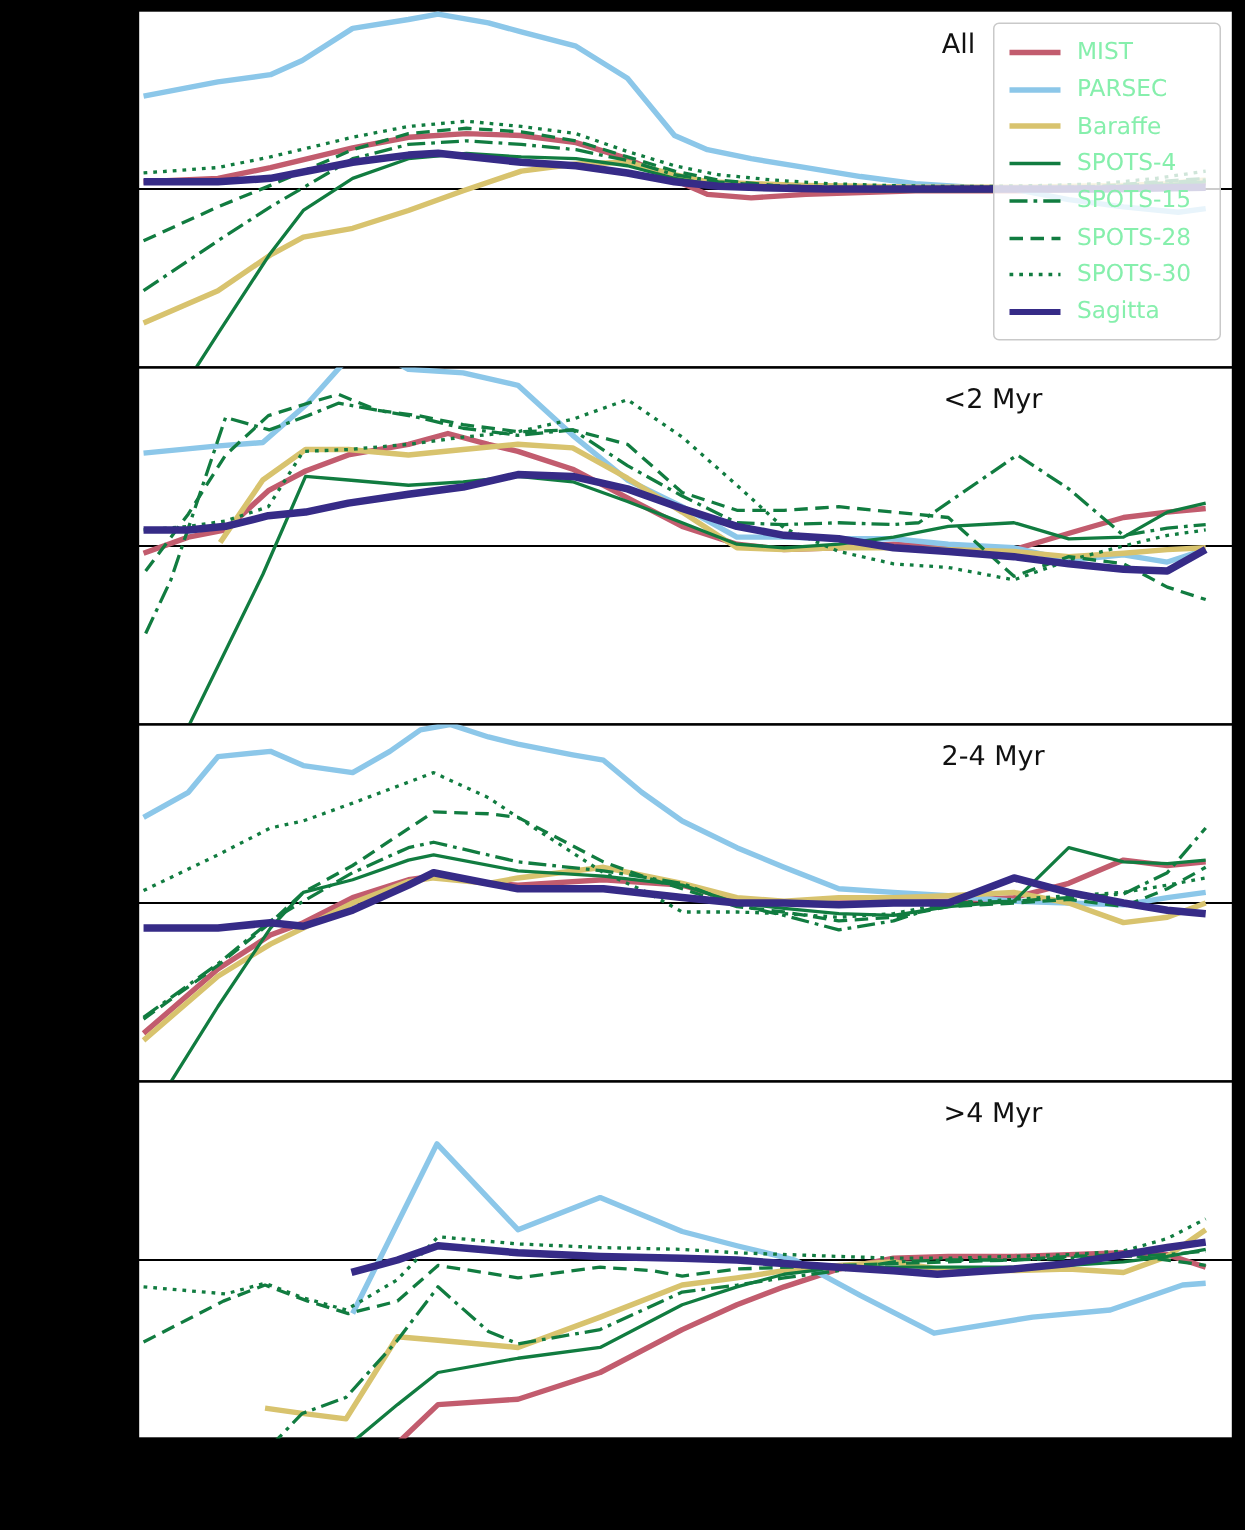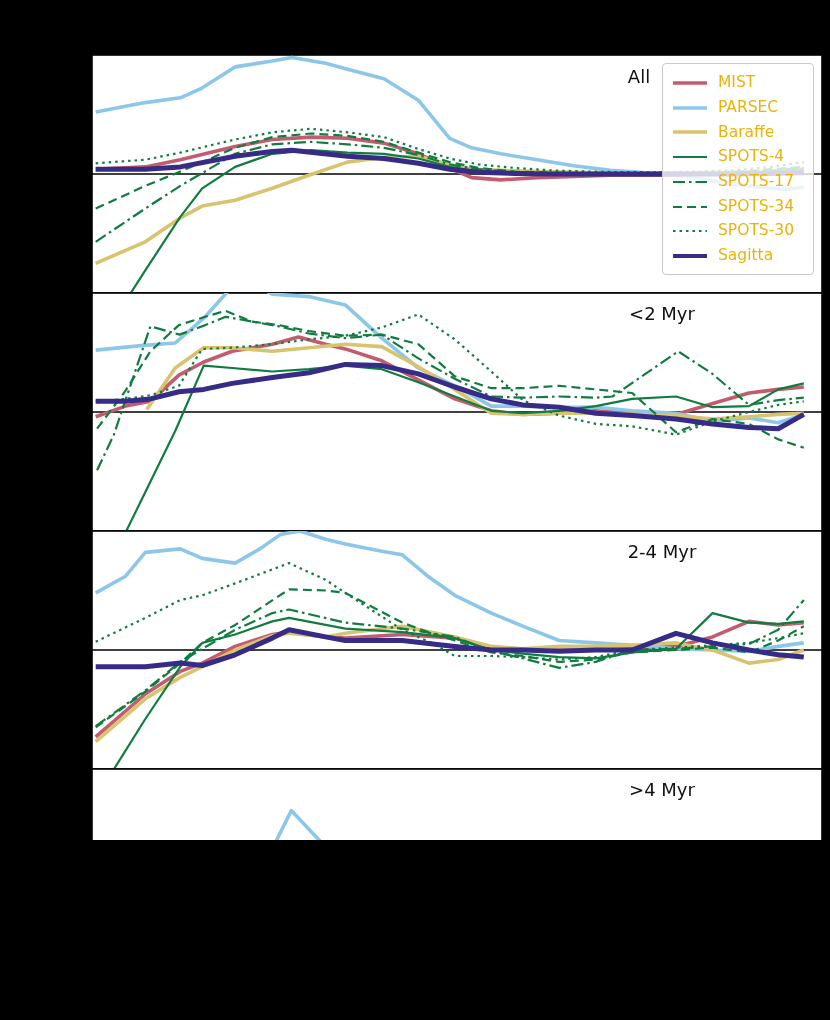--- a/index.html
+++ b/index.html
@@ -1,25 +1,25 @@
 <!DOCTYPE html>
 <html><head>
 <meta charset="utf-8">
 <style>
   html,body{margin:0;padding:0;background:#000;}
-  .fig{position:relative;width:830px;height:792px;background:#000;overflow:hidden;
-       font-family:"DejaVu Sans","Liberation Sans",sans-serif;margin-top:48px;}
+  .fig{position:relative;width:830px;height:1020px;background:#000;overflow:hidden;
+       font-family:"DejaVu Sans","Liberation Sans",sans-serif;}
   .fig svg{position:absolute;left:0;top:0;}
   .panel-title{font-family:"DejaVu Sans","Liberation Sans",sans-serif;font-size:18px;fill:#111;}
   .legend{position:absolute;left:662px;top:15px;width:152px;height:212px;box-sizing:border-box;
           background:rgba(255,255,255,0.8);border:1px solid #c9c9c9;border-radius:4px;
           padding:7px 8px 6px 8px;display:flex;flex-direction:column;justify-content:space-between;}
   .legend-row{display:flex;align-items:center;height:24px;}
   .legend-row svg{position:static;flex:0 0 auto;display:block;}
-  .legend-label{margin-left:9px;font-size:15.5px;color:#eab308;white-space:nowrap;line-height:1;}
+  .legend-label{margin-left:9px;font-size:15.5px;color:#86efac;white-space:nowrap;line-height:1;}
 </style>
 </head>
 <body>
 
 <div class="fig">
 
   <svg width="830" height="1020" viewBox="0 0 830 1020">
     <defs>
       <clipPath id="clip0">
           <rect x="92" y="7" width="730" height="238"></rect>
@@ -122,27 +122,27 @@
     <div class="legend-row">
       <svg width="38" height="8">
           <line class="lg-line" x1="2" y1="4" x2="36" y2="4" stroke="#117c40" stroke-width="2.2"></line>
         </svg>
       <span class="legend-label">SPOTS-4</span>
     </div>
     <div class="legend-row">
       <svg width="38" height="8">
           <line class="lg-line" x1="2" y1="4" x2="36" y2="4" stroke="#117c40" stroke-width="2.2" stroke-dasharray="12,4,2.5,4"></line>
         </svg>
-      <span class="legend-label">SPOTS-17</span>
+      <span class="legend-label">SPOTS-15</span>
     </div>
     <div class="legend-row">
       <svg width="38" height="8">
           <line class="lg-line" x1="2" y1="4" x2="36" y2="4" stroke="#117c40" stroke-width="2.2" stroke-dasharray="9,5"></line>
         </svg>
-      <span class="legend-label">SPOTS-34</span>
+      <span class="legend-label">SPOTS-28</span>
     </div>
     <div class="legend-row">
       <svg width="38" height="8">
           <line class="lg-line" x1="2" y1="4" x2="36" y2="4" stroke="#117c40" stroke-width="2.2" stroke-dasharray="2.5,4"></line>
         </svg>
       <span class="legend-label">SPOTS-30</span>
     </div>
     <div class="legend-row">
       <svg width="38" height="8">
           <line class="lg-line" x1="2" y1="4" x2="36" y2="4" stroke="#362b87" stroke-width="4"></line>

